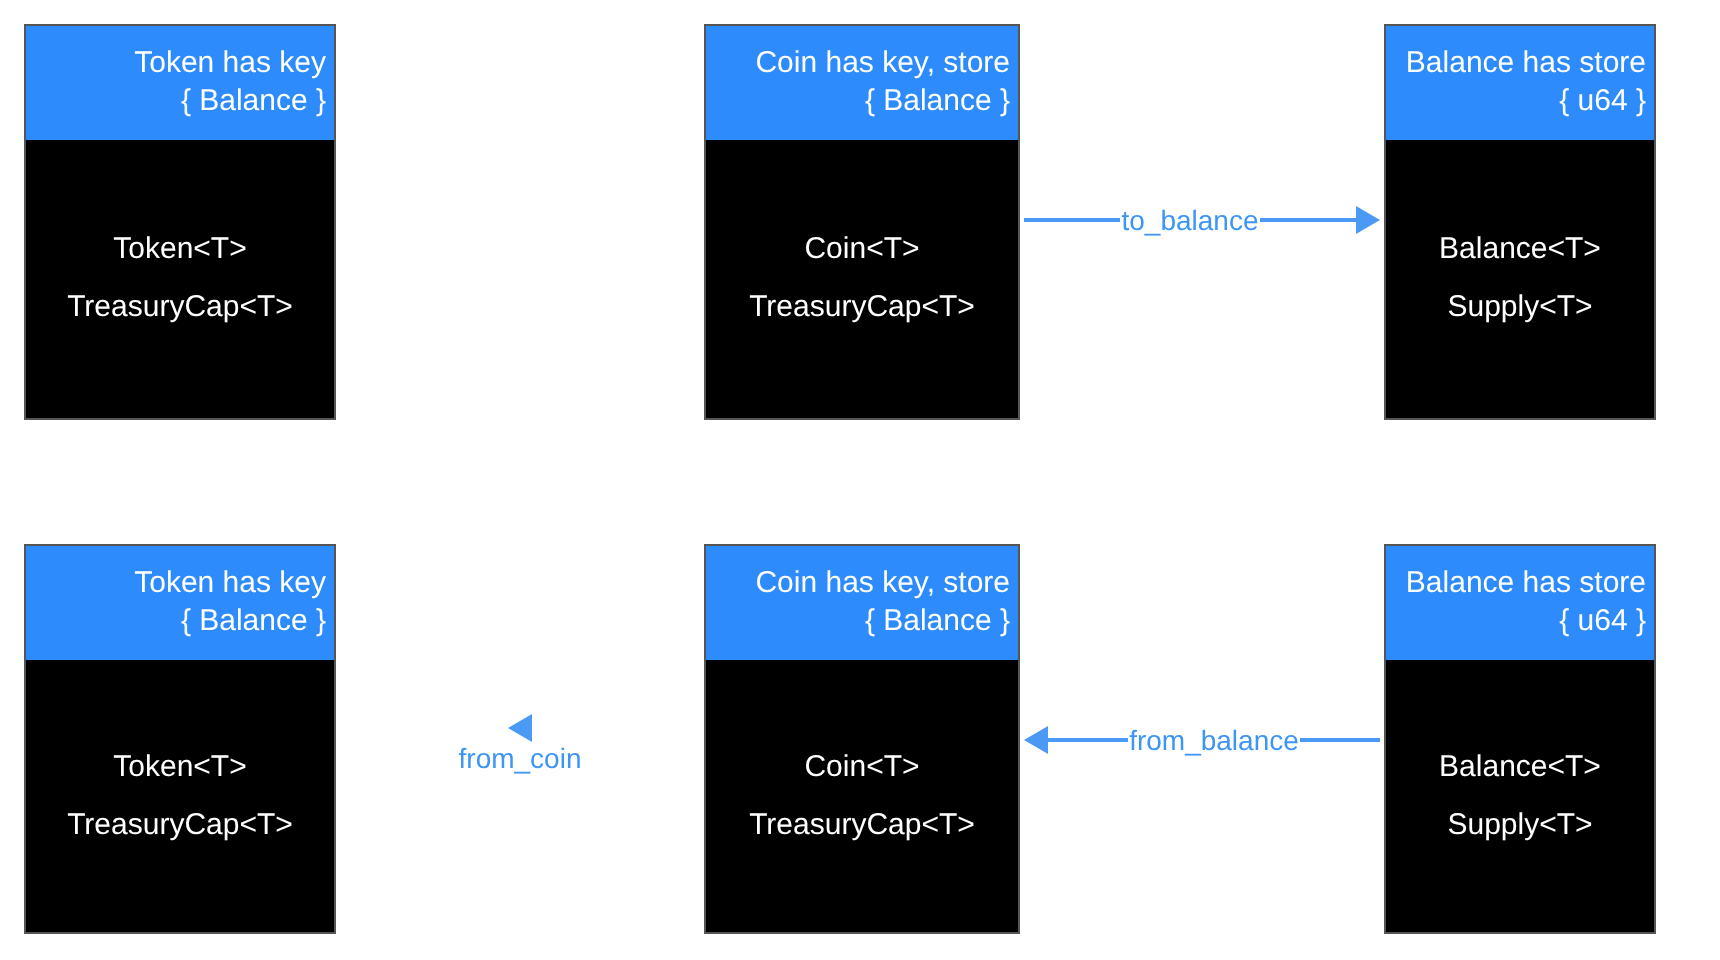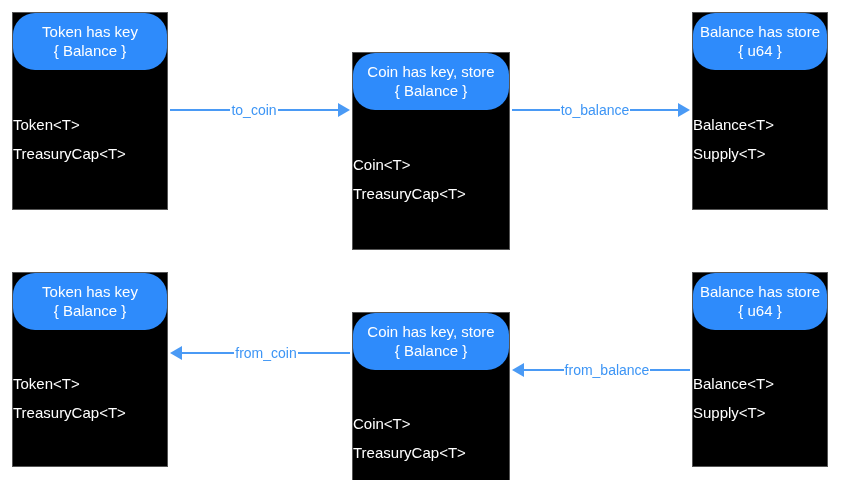--- a/index.html
+++ b/index.html
@@ -25,55 +25,54 @@
     box-sizing: border-box;
     background: #000000;
     border: 1px solid #555555;
     display: flex;
     flex-direction: column;
     overflow: hidden;
   }
   .node-header {
     background: #2e8bfb;
     color: #ffffff;
-    text-align: center;
+    text-align: right;
     font-size: 15px;
     line-height: 19px;
     padding: 9px 4px 0 4px;
     box-sizing: border-box;
     flex: 0 0 auto;
     height: 57px;
-    border-radius: 22px;
   }
   .node-header .hdr-line {
     display: block;
     white-space: nowrap;
   }
   .node-body {
     flex: 1 1 auto;
     background: #000000;
     color: #ffffff;
     display: flex;
     flex-direction: column;
-    align-items: flex-start;
+    align-items: center;
     justify-content: center;
     gap: 11px;
     font-size: 15px;
     line-height: 18px;
   }
   .node-body .body-line {
     display: block;
     white-space: nowrap;
   }
 
   
   .r1 { top: 12px;  height: 198px; }
   .r2 { top: 272px; height: 195px; }
   .c1 { left: 12px;  width: 156px; }
-  .c2 { left: 352px; width: 158px; margin-top: 40px; }
+  .c2 { left: 352px; width: 158px; }
   .c3 { left: 692px; width: 136px; }
 
   
   .edge {
     position: absolute;
     height: 26px;
     display: flex;
     align-items: center;
     pointer-events: none;
   }
@@ -103,45 +102,39 @@
     width: 0;
     height: 0;
     border-top: 7px solid transparent;
     border-bottom: 7px solid transparent;
     border-right: 12px solid #4a9af5;
   }
 
   
   .e-to-coin     { left: 170px; top: 97px;  width: 180px; }
   .e-to-balance  { left: 512px; top: 97px;  width: 178px; justify-content: flex-end; }
-  .e-from-coin   { left: 170px; top: 340px; width: 180px; }
+  .e-from-coin   { left: 170px; top: 357px; width: 180px; flex-direction: column; }
   .e-from-balance{ left: 512px; top: 357px; width: 178px; justify-content: flex-end; }
 </style>
 </head>
 <body>
 
 <div class="canvas">
 
   <div class="node r1 c1">
     <div class="node-header">
       <span class="hdr-line">Token has key</span>
       <span class="hdr-line">{ Balance }</span>
     </div>
     <div class="node-body">
       <span class="body-line">Token&lt;T&gt;</span>
       <span class="body-line">TreasuryCap&lt;T&gt;</span>
     </div>
   </div>
 
-  <div class="edge e-to-coin">
-    <div class="seg"></div>
-    <span class="edge-label">to_coin</span>
-    <div class="seg"></div>
-    <div class="arrow-right"></div>
-  </div>
 
   <div class="node r1 c2">
     <div class="node-header">
       <span class="hdr-line">Coin has key, store</span>
       <span class="hdr-line">{ Balance }</span>
     </div>
     <div class="node-body">
       <span class="body-line">Coin&lt;T&gt;</span>
       <span class="body-line">TreasuryCap&lt;T&gt;</span>
     </div>

